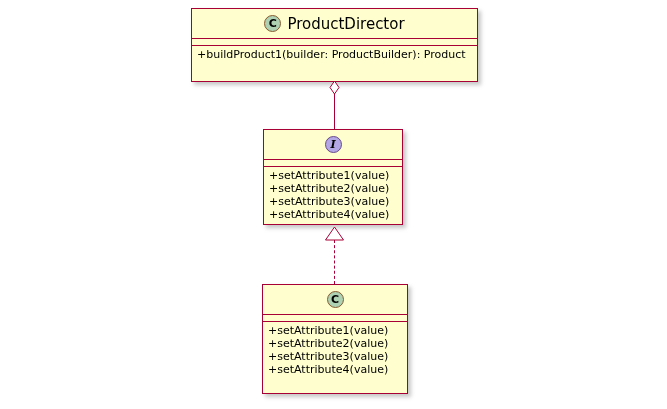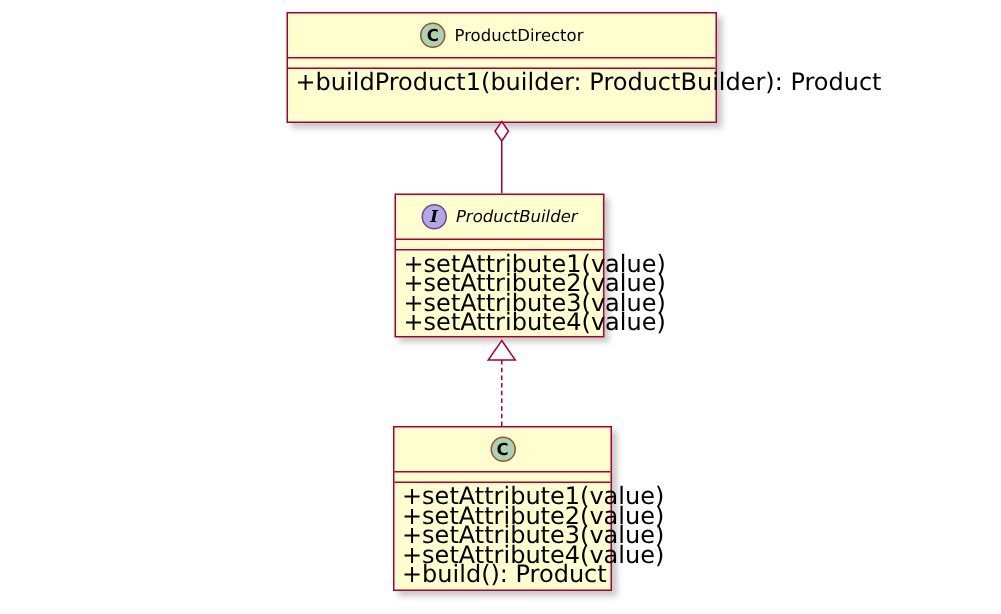--- a/index.html
+++ b/index.html
@@ -44,28 +44,28 @@
   .uml-empty-compartment {
     box-sizing: border-box;
     height: 7px;
     border-bottom: 1px solid #A80036;
   }
   .uml-members {
     box-sizing: border-box;
     padding: 2px 0 2px 0;
   }
   .uml-member {
-    font-size: 16px;
+    font-size: 11px;
     color: #000000;
     line-height: 13px;
     white-space: nowrap;
     padding-left: 5px;
   }
   .uml-title {
-    font-size: 11px;
+    font-size: 15px;
     color: #000000;
     white-space: nowrap;
   }
   .uml-title.is-italic {
     font-style: italic;
   }
 
   
   .type-badge {
     box-sizing: border-box;
@@ -123,21 +123,20 @@
   </div>
 
   <div class="connector-line" style="left:334px; top:88px; height:41px;"></div>
   <svg class="connector-shape" style="left:329px; top:80px;" width="11" height="15">
     <polygon points="5.5,1 10,7.5 5.5,14 1,7.5" fill="#FFFFFF" stroke="#A80036" stroke-width="1"></polygon>
   </svg>
 
   <div class="uml-class" id="node-product-builder" style="left:263px; top:129px; width:140px; height:96px;">
     <div class="uml-header">
       <span class="type-badge interface-badge">I</span>
-      <span class="uml-title is-italic">ProductBuilder</span>
     </div>
     <div class="uml-empty-compartment"></div>
     <div class="uml-members">
       <div class="uml-member">+setAttribute1(value)</div>
       <div class="uml-member">+setAttribute2(value)</div>
       <div class="uml-member">+setAttribute3(value)</div>
       <div class="uml-member">+setAttribute4(value)</div>
     </div>
   </div>
 
@@ -149,17 +148,16 @@
   <div class="uml-class" id="node-product1-builder" style="left:262px; top:284px; width:146px; height:110px;">
     <div class="uml-header">
       <span class="type-badge class-badge">C</span>
     </div>
     <div class="uml-empty-compartment"></div>
     <div class="uml-members">
       <div class="uml-member">+setAttribute1(value)</div>
       <div class="uml-member">+setAttribute2(value)</div>
       <div class="uml-member">+setAttribute3(value)</div>
       <div class="uml-member">+setAttribute4(value)</div>
-      <div class="uml-member">+build(): Product</div>
     </div>
   </div>
 
 </div>
 
 </body></html>

